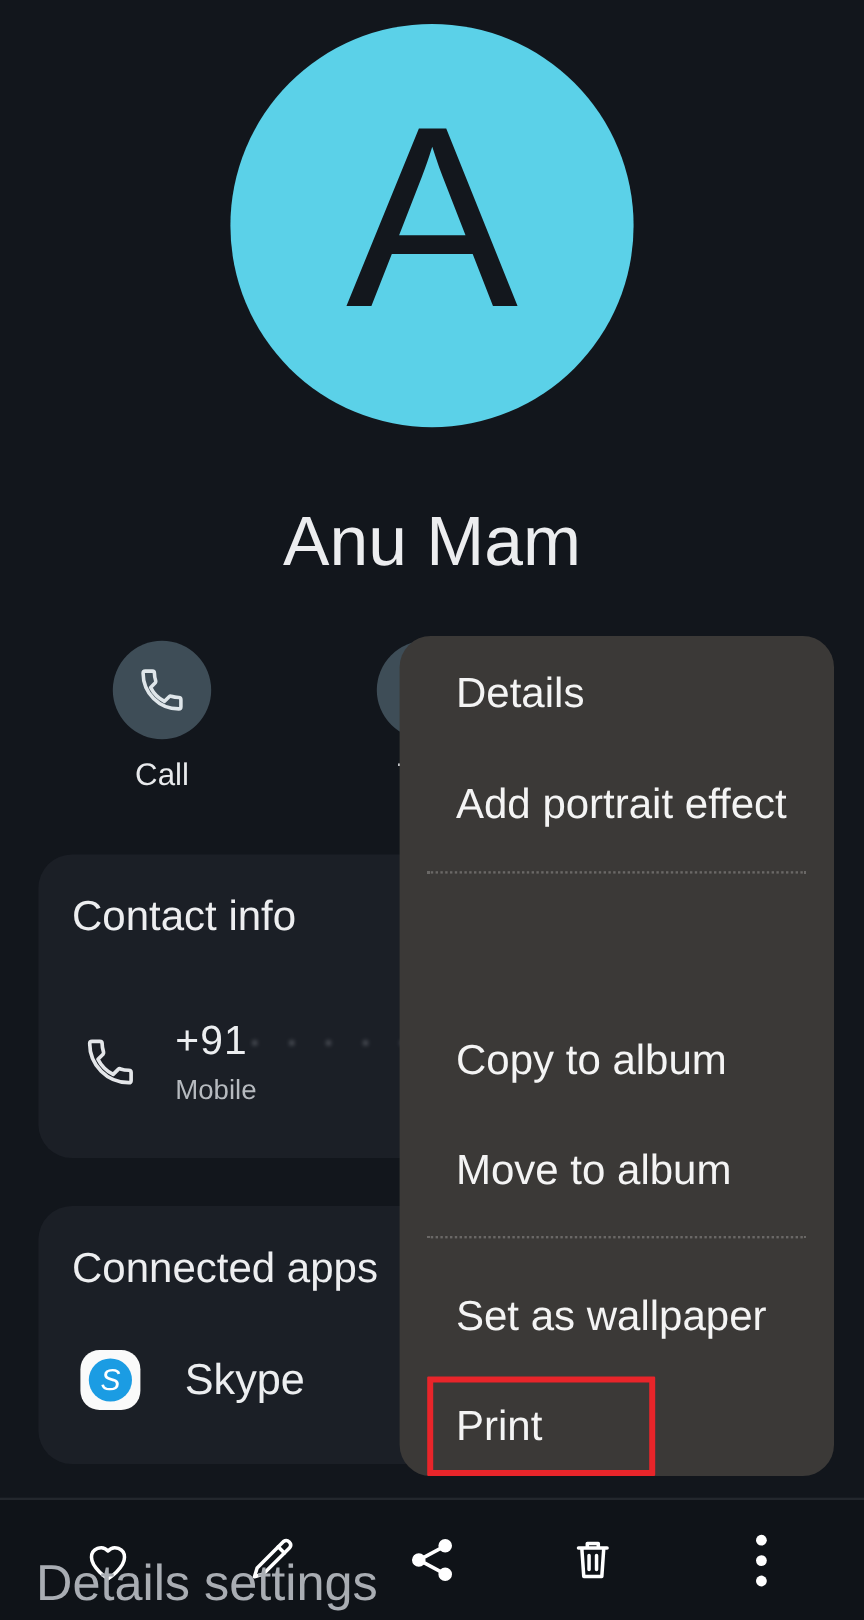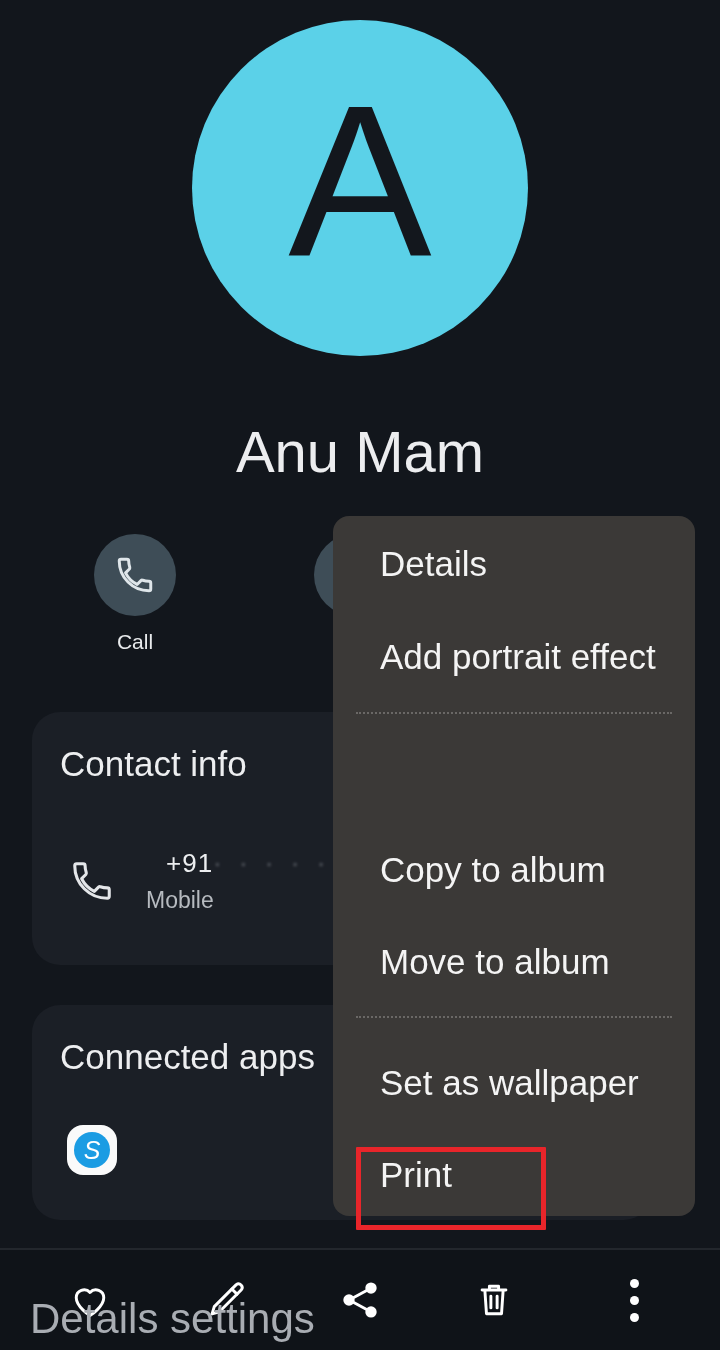--- a/index.html
+++ b/index.html
@@ -53,21 +53,21 @@
   }
   .action-circle {
     width:82px; height:82px;
     border-radius:50%;
     background:#3e4d57;
     margin:0 auto;
     display:flex; align-items:center; justify-content:center;
   }
   .action-label {
     margin-top:14px;
-    font-size:21px;
+    font-size:26px;
     color:#e8eaec;
   }
   #action-call { left:84px; top:534px; }
   #action-text { left:304px; top:534px; }
 
   
   .card {
     position:absolute;
     left:32px;
     width:620px;
@@ -89,25 +89,24 @@
     display:flex;
     align-items:center;
   }
   #phone-row { top:136px; }
   .row-icon {
     width:64px;
     display:flex; align-items:center; justify-content:center;
   }
   .row-text { margin-left:22px; }
   .row-primary {
-    font-size:26px;
+    font-size:34px;
     color:#eceef0;
     letter-spacing:1px;
     white-space:nowrap;
-    margin-left:20px;
   }
   .row-primary .redacted {
     display:inline-block;
     color:#6d7178;
     filter:blur(1.6px);
     opacity:.85;
     letter-spacing:5px;
   }
   .row-secondary {
     margin-top:8px;
@@ -132,24 +131,24 @@
   }
   #skype-label {
     margin-left:30px;
     font-size:36px;
     color:#eceef0;
   }
 
   
   #popup-menu {
     position:absolute;
-    left:333px; top:516px;
+    left:333px; top:530px;
     width:362px; height:700px;
     background:#3b3937;
-    border-radius:16px;
+    border-radius:26px;
     overflow:hidden;
   }
   .menu-item {
     position:absolute;
     left:0;
     width:362px;
     height:92px;
     display:flex;
     align-items:center;
     padding-left:47px;
@@ -249,20 +248,21 @@
   </div>
 
   <div class="card" id="card-connected-apps">
     <div class="card-title">Connected apps</div>
     <div class="card-row" id="skype-row">
       <div class="row-icon">
         <div id="skype-icon-wrap">
           <div id="skype-disc">S</div>
         </div>
       </div>
+      <div id="skype-label">Skype</div>
     </div>
   </div>
 
   <div id="popup-menu">
     <div class="menu-item" style="top:2px">Details</div>
     <div class="menu-item" style="top:95px">Add portrait effect</div>
     <div class="menu-sep" style="top:196px"></div>
     <div class="menu-item" style="top:400px">Move to album</div>
     <div class="menu-item" style="top:308px">Copy to album</div>
     <div class="menu-sep" style="top:500px"></div>

